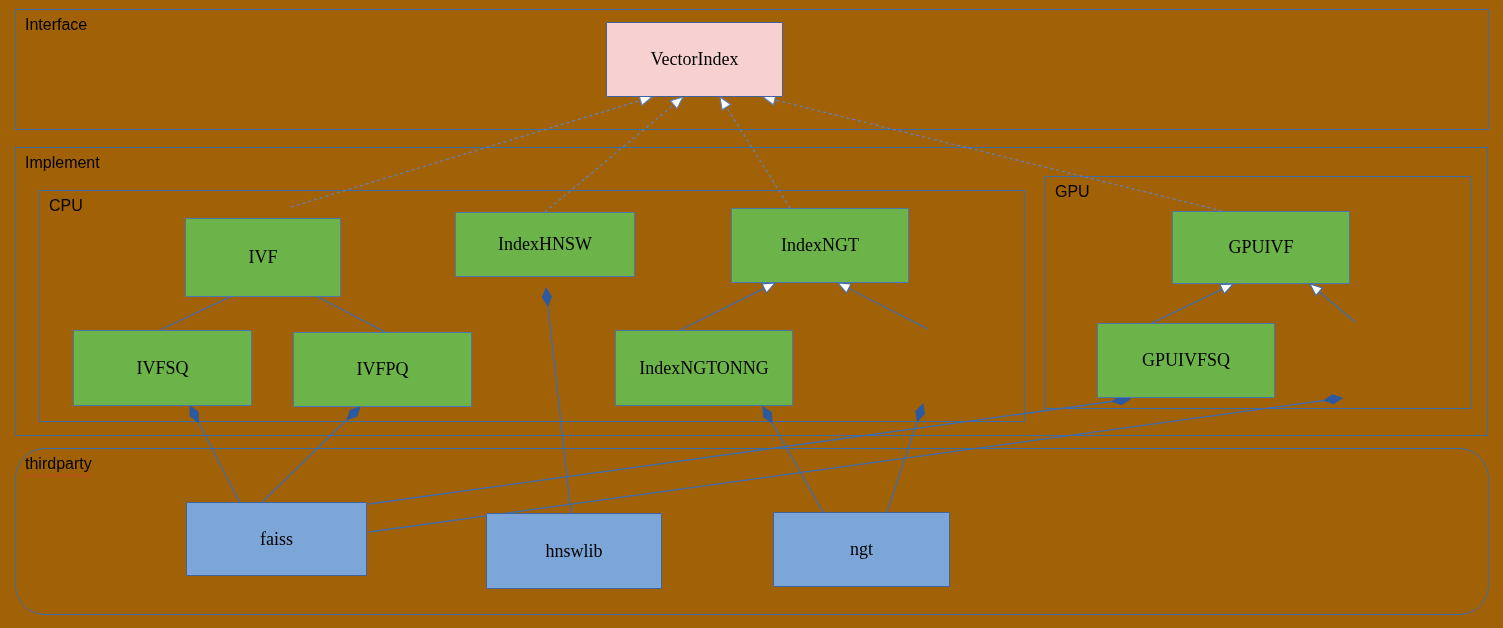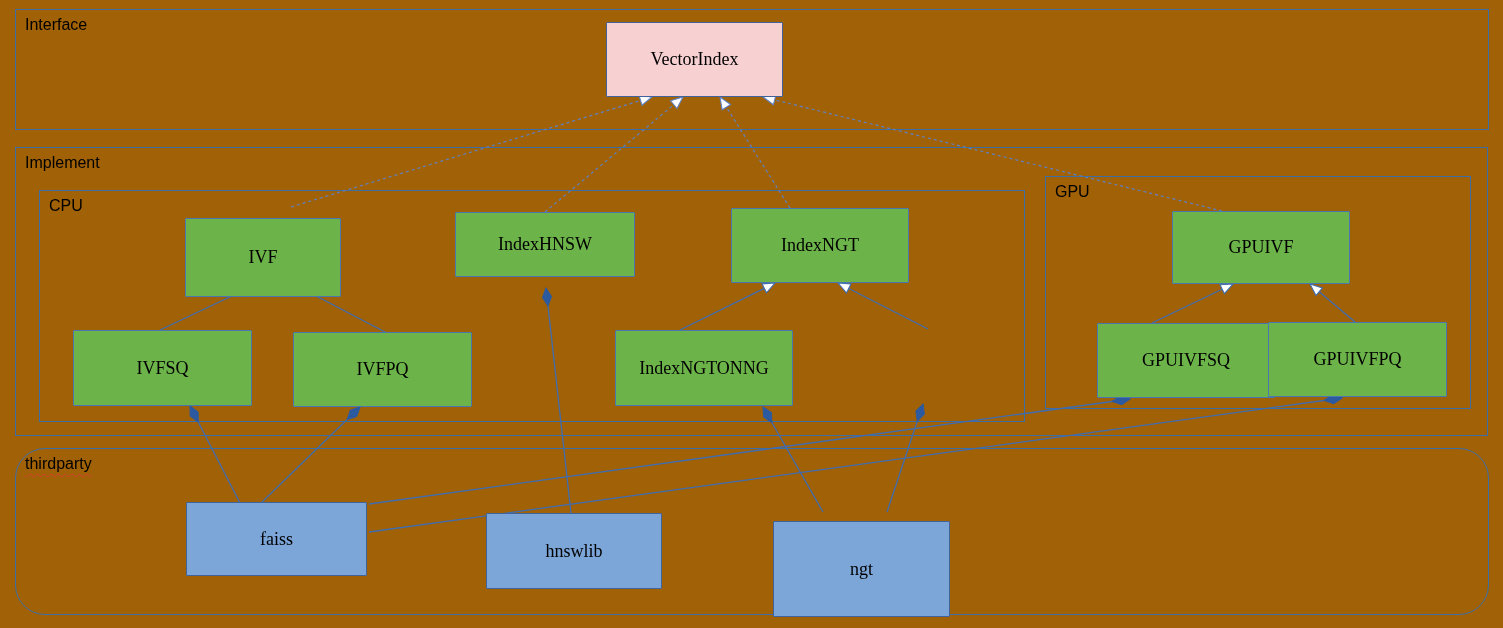--- a/index.html
+++ b/index.html
@@ -116,29 +116,26 @@
 
 
   <div class="node green" style="left:1172px;top:211px;width:178px;height:73px;">
     <span>GPUIVF</span>
   </div>
 
   <div class="node green" style="left:1065px;top:323px;width:178px;height:75px;margin-left:32px;">
     <span>GPUIVFSQ</span>
   </div>
 
-  <div class="node green" style="left:1268px;top:322px;width:179px;height:75px;">
-    <span>GPUIVFPQ</span>
-  </div>
 
   <div class="node blue" style="left:186px;top:502px;width:181px;height:74px;">
     <span>faiss</span>
   </div>
 
   <div class="node blue" style="left:486px;top:513px;width:176px;height:76px;">
     <span>hnswlib</span>
   </div>
 
-  <div class="node blue" style="left:773px;top:512px;width:177px;height:96px;margin-top:9px;">
+  <div class="node blue" style="left:773px;top:512px;width:177px;height:75px;">
     <span>ngt</span>
   </div>
 
 </div>
 
 </body></html>

